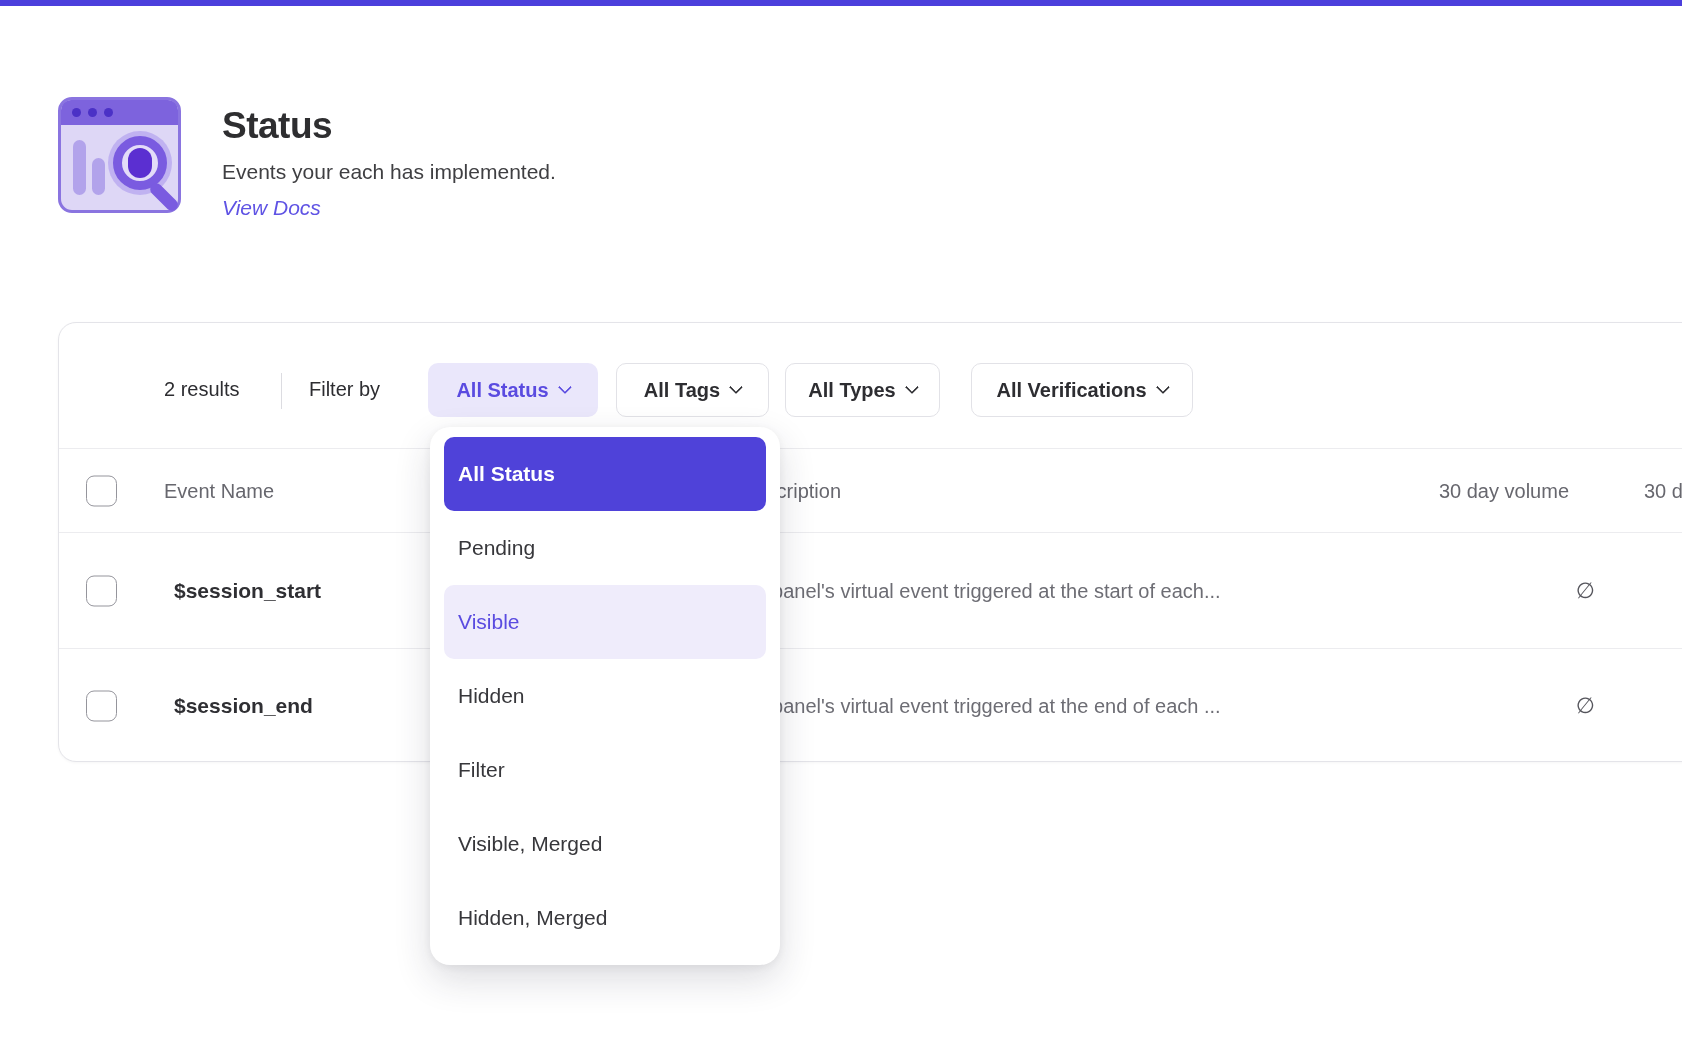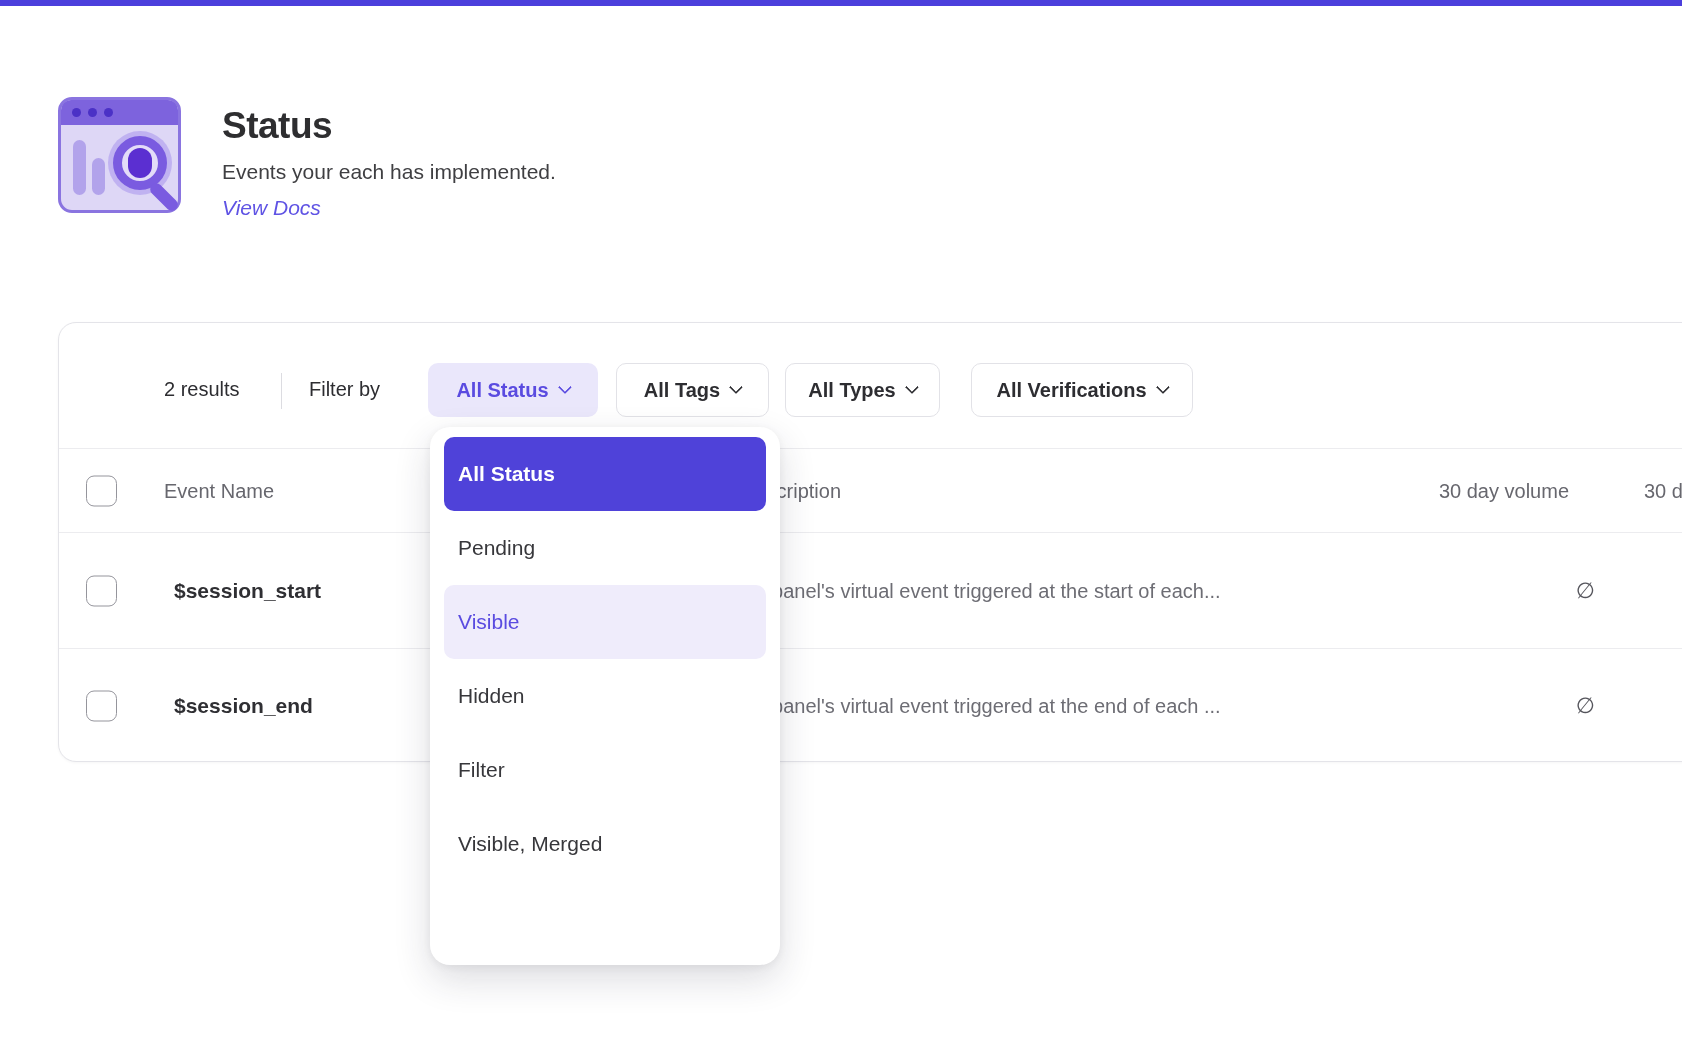--- a/index.html
+++ b/index.html
@@ -142,14 +142,15 @@
     </div>
   </div>
 
   <div class="dropdown">
     <div class="dd-item selected">All Status</div>
     <div class="dd-item">Pending</div>
     <div class="dd-item highlighted">Visible</div>
     <div class="dd-item">Hidden</div>
     <div class="dd-item">Filter</div>
     <div class="dd-item">Visible, Merged</div>
+    <div class="dd-item">Hidden, Merged</div>
   </div>
 </div>
 
 </body></html>

